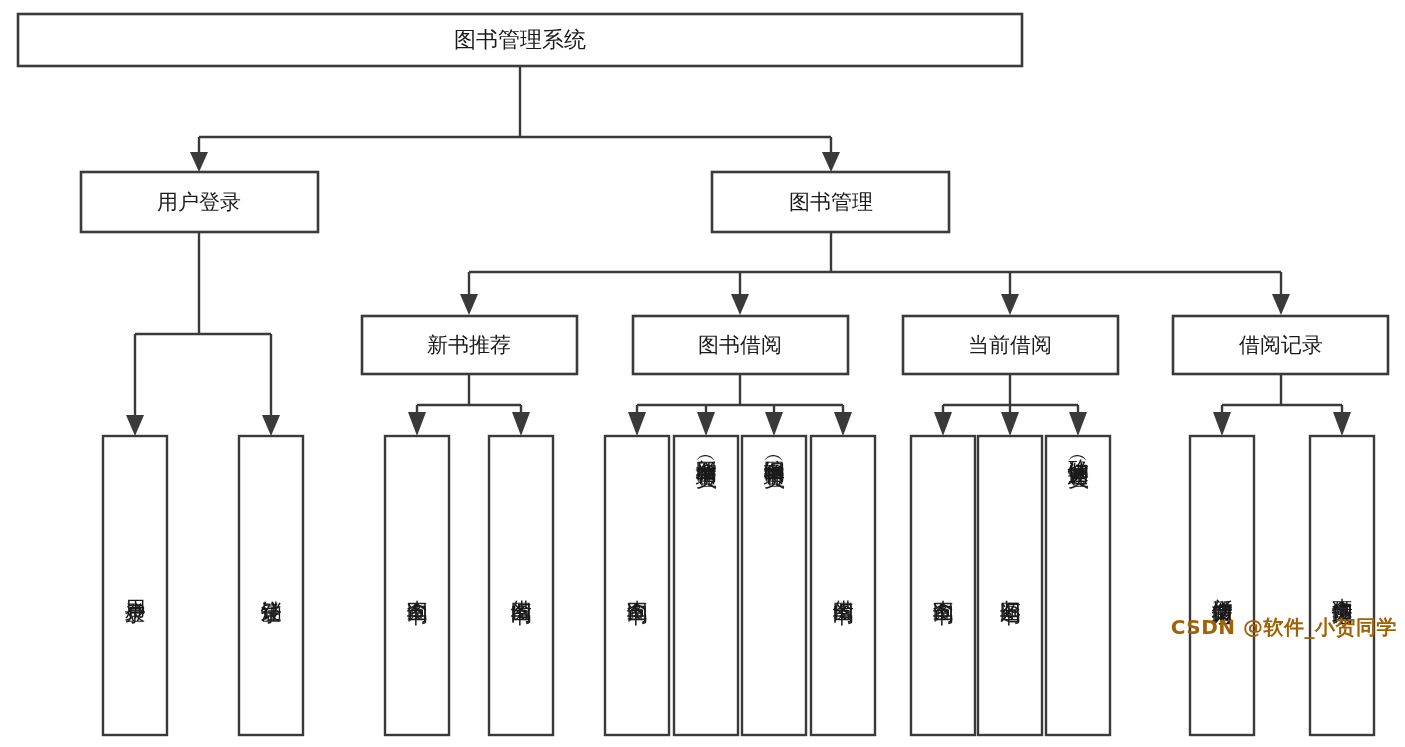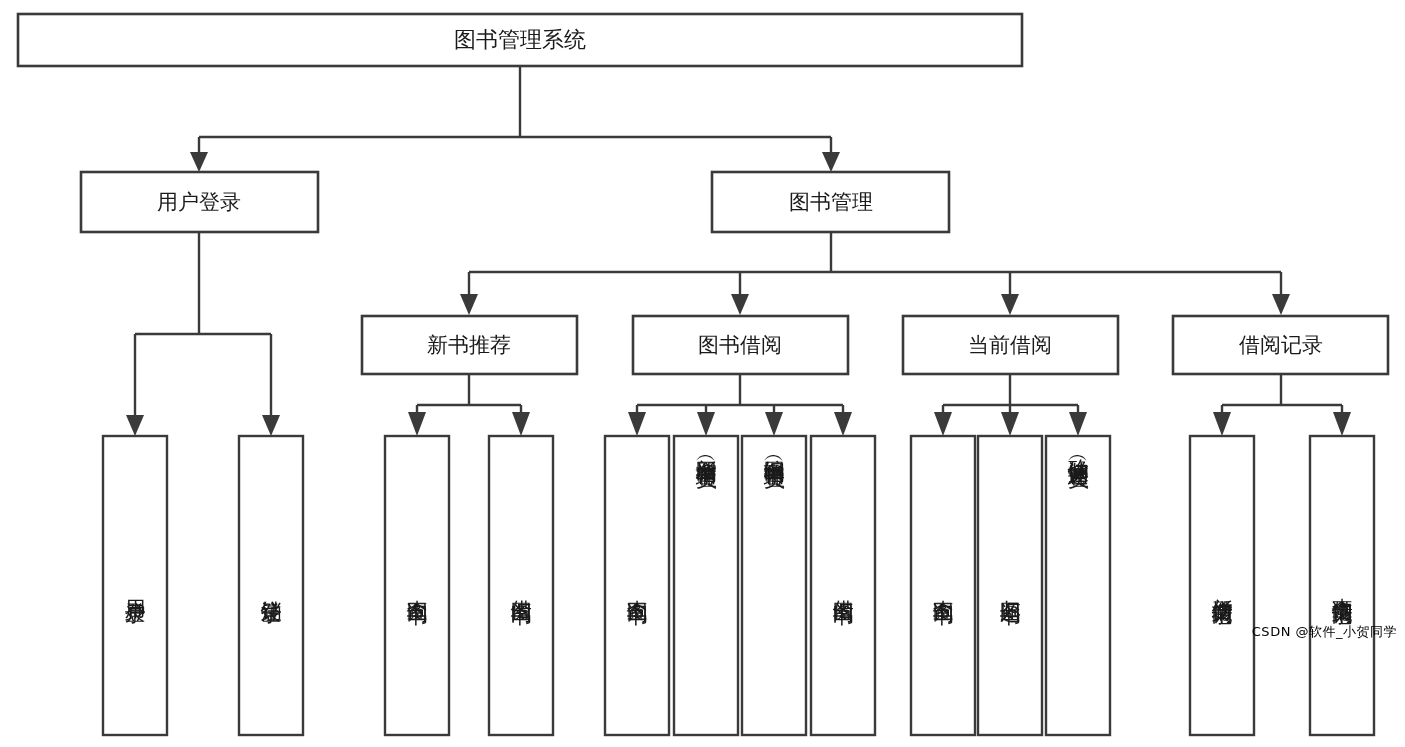--- a/index.html
+++ b/index.html
@@ -74,24 +74,25 @@
     align-items: center;
     justify-content: center;
     white-space: nowrap;
     pointer-events: none;
   }
   #watermark {
     position: absolute;
     right: 8px;
     bottom: 6px;
     font-family: "DejaVu Sans", "Liberation Sans", sans-serif;
-    font-size: 13px;
-    color: #000000;
+    font-size: 20px;
+    color: #a16207;
     white-space: nowrap;
     letter-spacing: 0.5px;
+    font-weight: bold;
   }
 </style>
 </head>
 <body>
 
 <div id="diagram-root">
 
   <svg id="diagram-svg" viewBox="0 0 1405 747">
 
     <g>

